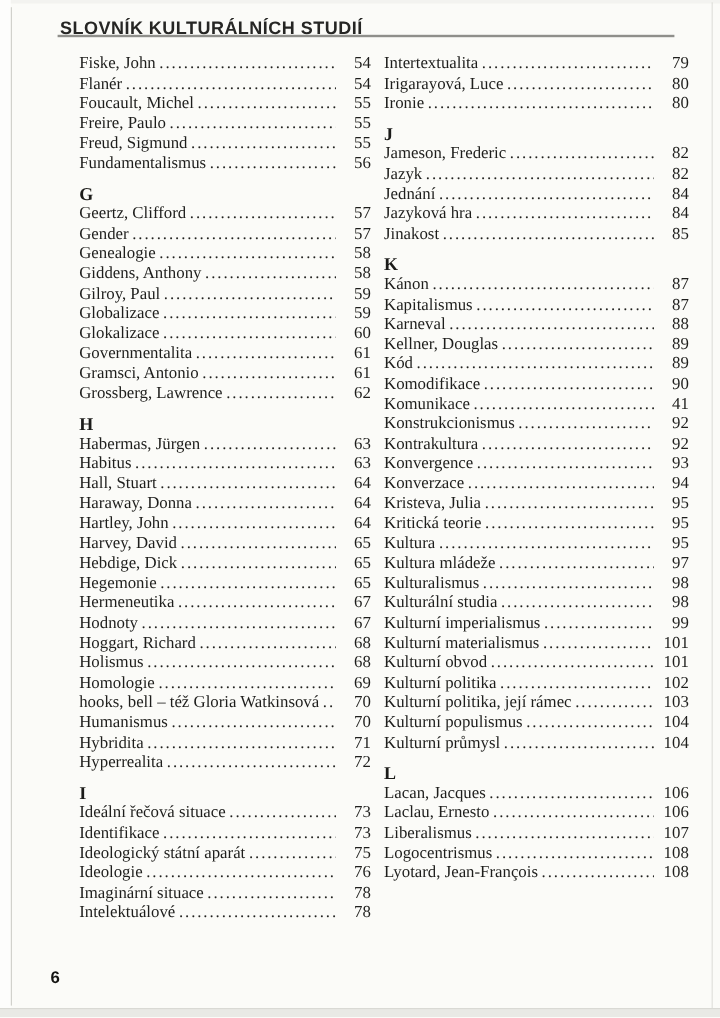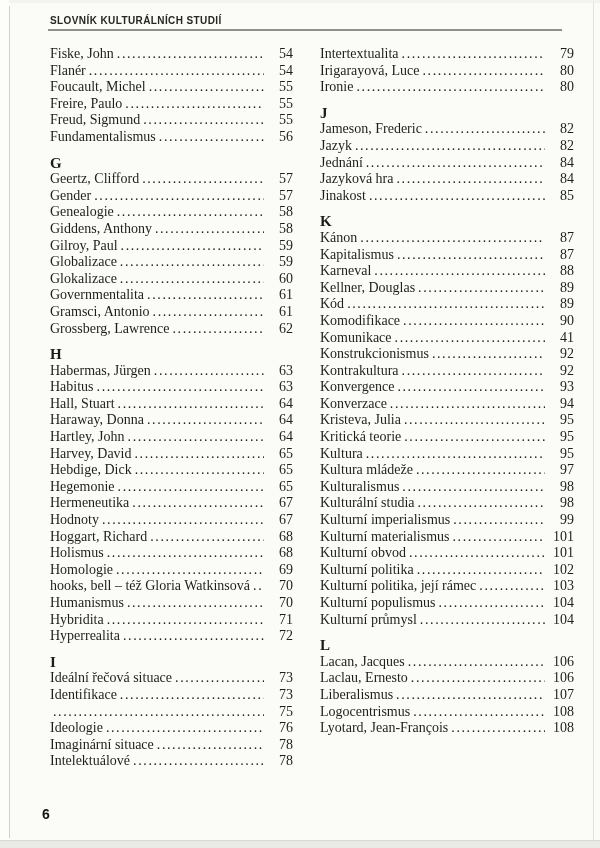--- a/index.html
+++ b/index.html
@@ -17,34 +17,34 @@
   .edge-top    { position:absolute; left:0; top:0; width:100%; height:3px; background:#f3f3f0; }
   .edge-bottom { position:absolute; left:0; bottom:0; width:100%; height:7px; background:#e9e9e5; border-top:1px solid #d9d9d4; }
   .edge-left-margin { position:absolute; left:0; top:0; width:9px; height:100%; background:#fdfdfc; }
   .edge-left-line   { position:absolute; left:9px; top:6px; bottom:10px; width:1px; background:rgba(175,175,168,0.55); }
   .edge-right-line  { position:absolute; left:593px; top:2px; bottom:8px; width:1px; background:rgba(200,200,193,0.5); }
 
   .running-head {
     position: absolute;
     left: 50px; top: 15px;
     font-family: "Liberation Sans", sans-serif;
-    font-size: 10px;
+    font-size: 15px;
     font-weight: bold;
     letter-spacing: 0.4px;
     color: #262624;
   }
   .head-rule {
     position: absolute;
     left: 48px; top: 29px;
     width: 514px; height: 2px;
     background: #8f8f8b;
   }
 
   .col { position: absolute; top: 46px; }
-  .col-0 { left: 50px;  width: 243px; }
+  .col-0 { left: 66px;  width: 243px; }
   .col-1 { left: 320px; width: 254px; }
 
   .section { margin: 0; }
   .section.gap { margin-top: 9px; }
   .letter {
     font-weight: bold;
     font-size: 15px;
     line-height: 16.6px;
     color: #1b1b19;
   }
@@ -275,20 +275,21 @@
           <span class="label">Ideální řečová situace</span>
           <span class="dots"></span>
           <span class="num">73</span>
         </div>
         <div class="entry">
           <span class="label">Identifikace</span>
           <span class="dots"></span>
           <span class="num">73</span>
         </div>
         <div class="entry">
+          <span class="label">Ideologický státní aparát</span>
           <span class="dots"></span>
           <span class="num">75</span>
         </div>
         <div class="entry">
           <span class="label">Ideologie</span>
           <span class="dots"></span>
           <span class="num">76</span>
         </div>
         <div class="entry">
           <span class="label">Imaginární situace</span>

